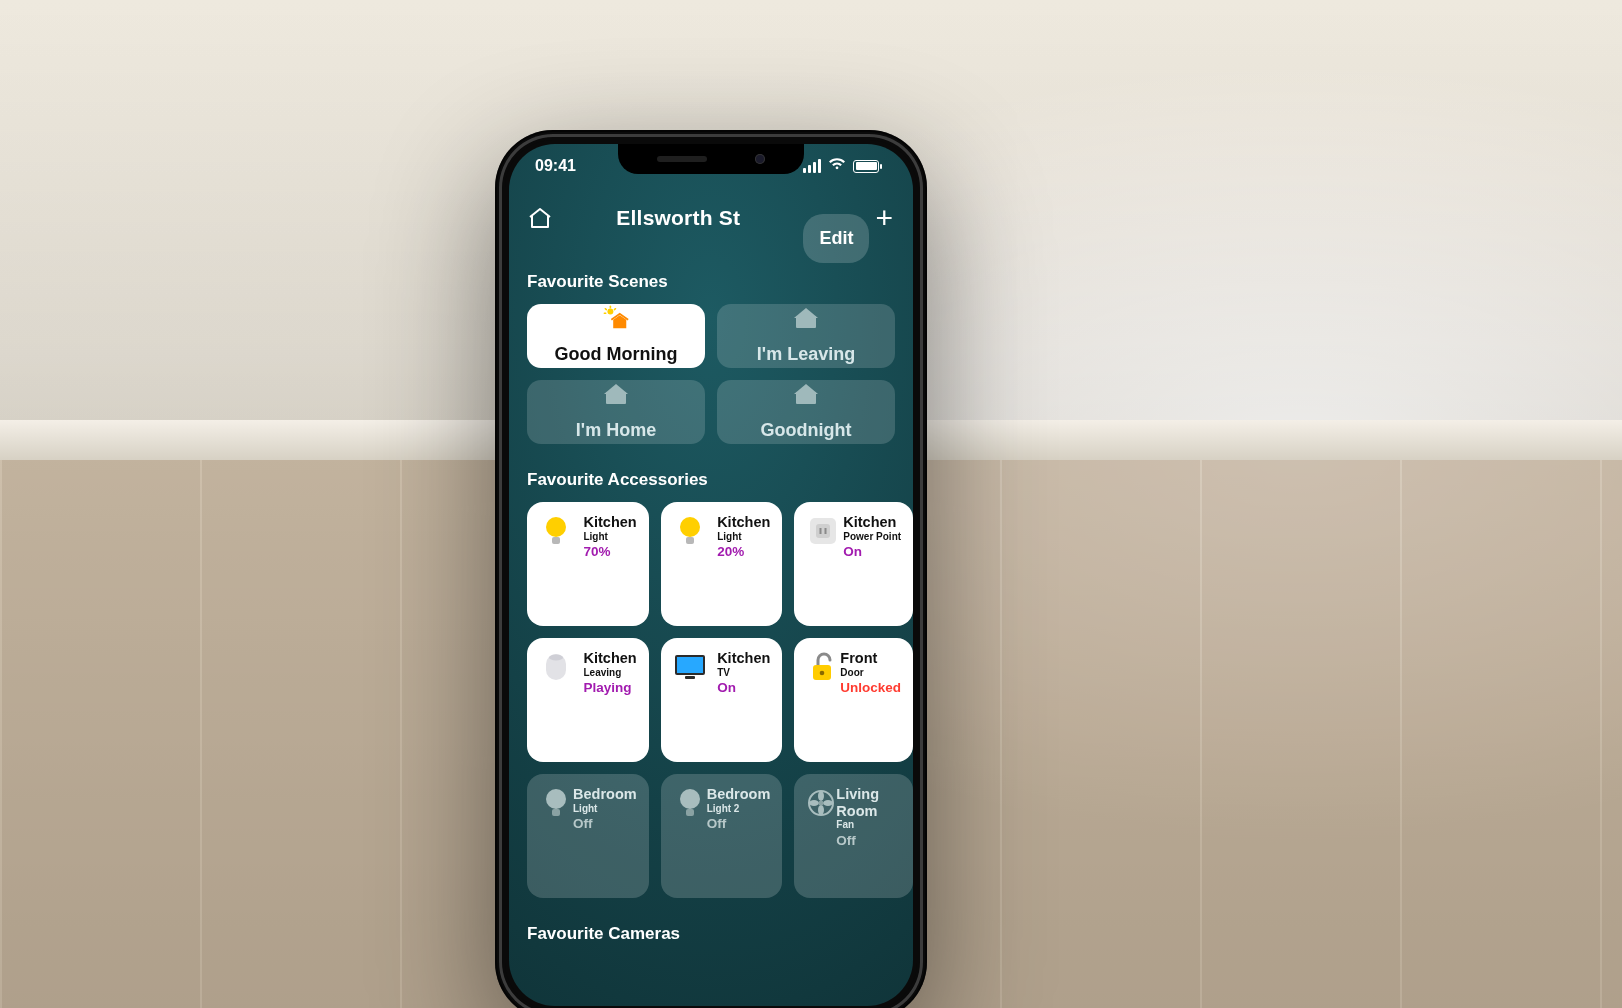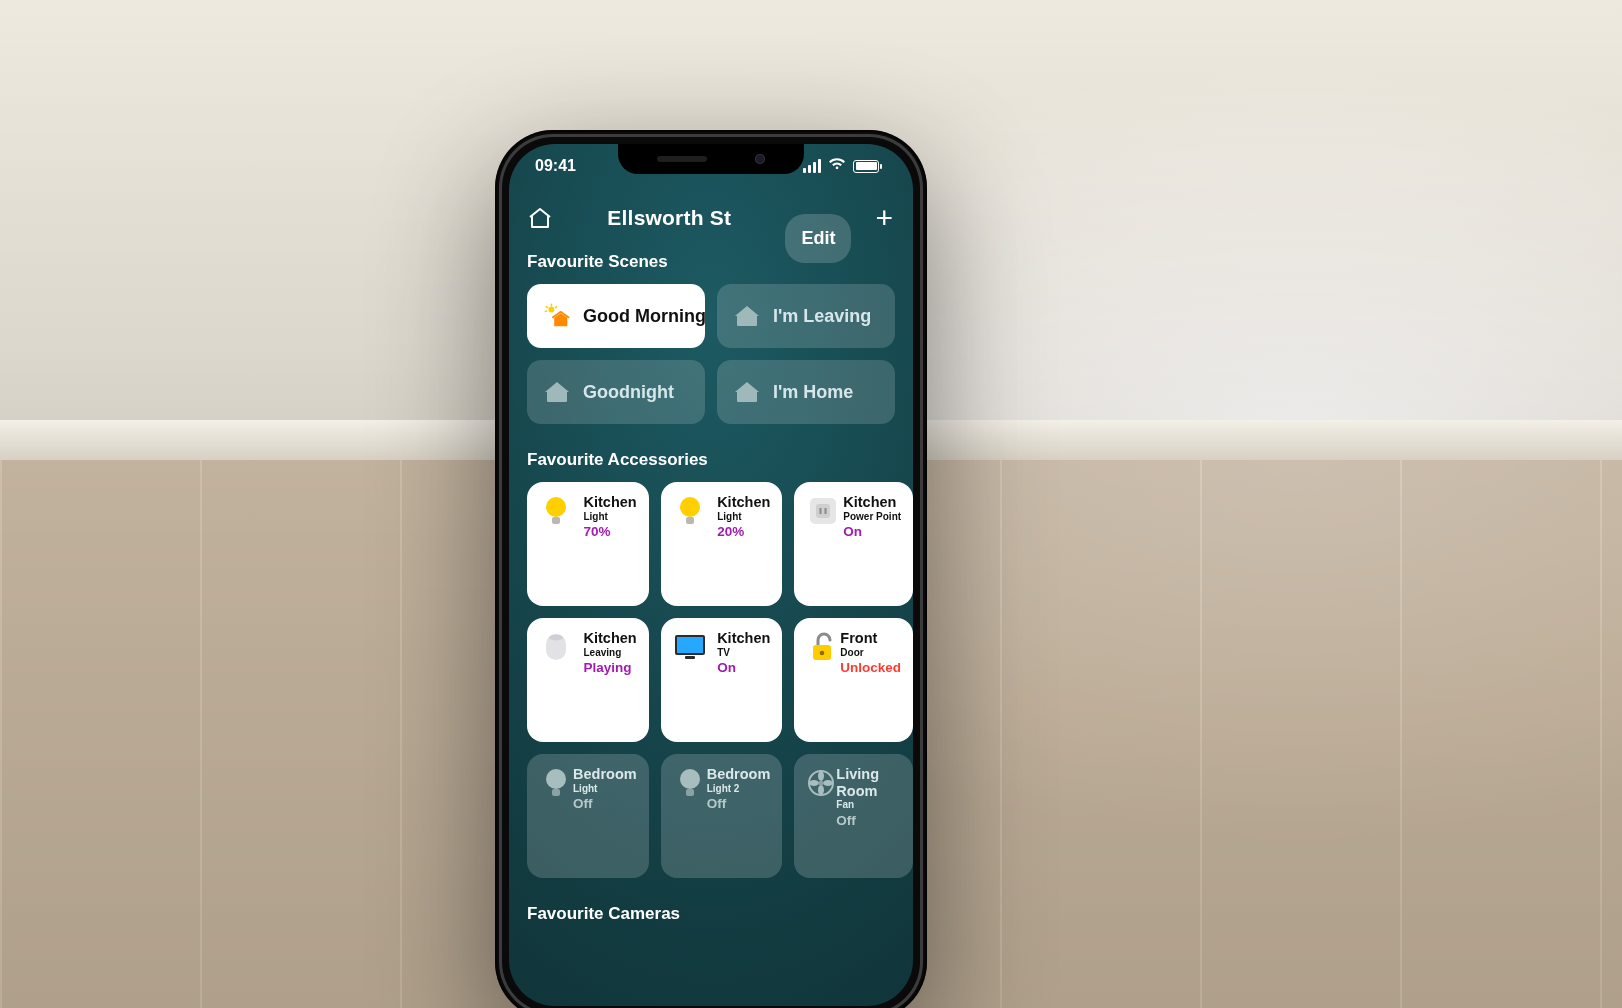--- a/index.html
+++ b/index.html
@@ -62,39 +62,39 @@
   .sig{display:flex;align-items:flex-end;gap:2px;}
   .sig i{width:3px;background:#fff;border-radius:1px;}
   .sig i:nth-child(1){height:5px}.sig i:nth-child(2){height:8px}.sig i:nth-child(3){height:11px}.sig i:nth-child(4){height:14px}
   .batt{width:26px;height:13px;border:1.5px solid #fff;border-radius:3px;position:relative}
   .batt::after{content:"";position:absolute;right:-4px;top:3px;width:2px;height:5px;background:#fff;border-radius:1px}
   .batt i{position:absolute;inset:1.5px;background:#fff;border-radius:1px}
 
   
   .nav{
     position:absolute;top:50px;left:0;right:0;height:48px;display:flex;align-items:center;
-    padding:0 18px;gap:22px;z-index:30;
+    padding:0 18px;gap:4px;z-index:30;
   }
   .nav .title{flex:1;text-align:center;font-weight:700;font-size:21px;letter-spacing:.2px;}
   .nav .edit{background:rgba(255,255,255,.18);padding:14px 16px;border-radius:20px;font-weight:700;font-size:18px;margin-top:41px;}
   .nav .plus{font-size:30px;font-weight:400;line-height:1;padding:0 2px;}
   .nav .home-ic svg{display:block}
 
   
   .content{
     position:absolute;top:108px;left:0;right:0;bottom:0;padding:0 18px 20px;
     overflow:hidden;
   }
-  .sec-title{font-size:17px;font-weight:600;margin:0 0 12px;color:#fff;}
+  .sec-title{font-size:17px;font-weight:600;margin:20px 0 12px;color:#fff;}
 
   
   .scenes{display:grid;grid-template-columns:repeat(2,1fr);gap:12px;margin-bottom:26px;}
   .scene{
     height:64px;border-radius:14px;display:flex;align-items:center;gap:12px;padding:0 16px;
-    background:rgba(255,255,255,.16);color:#d7e7e9;font-size:18px;font-weight:700;overflow:hidden;white-space:nowrap;
+    background:rgba(255,255,255,.16);color:#d7e7e9;font-size:18px;font-weight:700;overflow:hidden;white-space:nowrap;flex-direction:column;
   }
   .scene.active{background:#fff;color:#111}
   .scene .ic{width:28px;height:28px;flex:none;display:flex;align-items:center;justify-content:center}
 
   
   .grid{display:grid;grid-template-columns:repeat(3,1fr);gap:12px;margin-bottom:26px;}
   .tile{
     height:124px;border-radius:16px;background:#fff;color:#111;padding:12px 12px 10px;
     display:flex;justify-content:space-between;
   }
@@ -183,27 +183,27 @@
         <div class="scene">
           <span class="ic" style="color:#9fb9bb">
               <span class="house"></span>
             </span>
           <span>I'm Leaving</span>
         </div>
         <div class="scene">
           <span class="ic" style="color:#9fb9bb">
               <span class="house"></span>
             </span>
-          <span>Goodnight</span>
+          <span>I'm Home</span>
         </div>
         <div class="scene">
           <span class="ic" style="color:#9fb9bb">
               <span class="house"></span>
             </span>
-          <span>I'm Home</span>
+          <span>Goodnight</span>
         </div>
       </div>
 
       <div class="sec-title">Favourite Accessories</div>
       <div class="grid">
 
         <div class="tile">
           <span class="ic">
             <svg width="28" height="32" viewBox="0 0 28 32">
                 <circle cx="14" cy="12" r="10" fill="#ffcf00"></circle>

